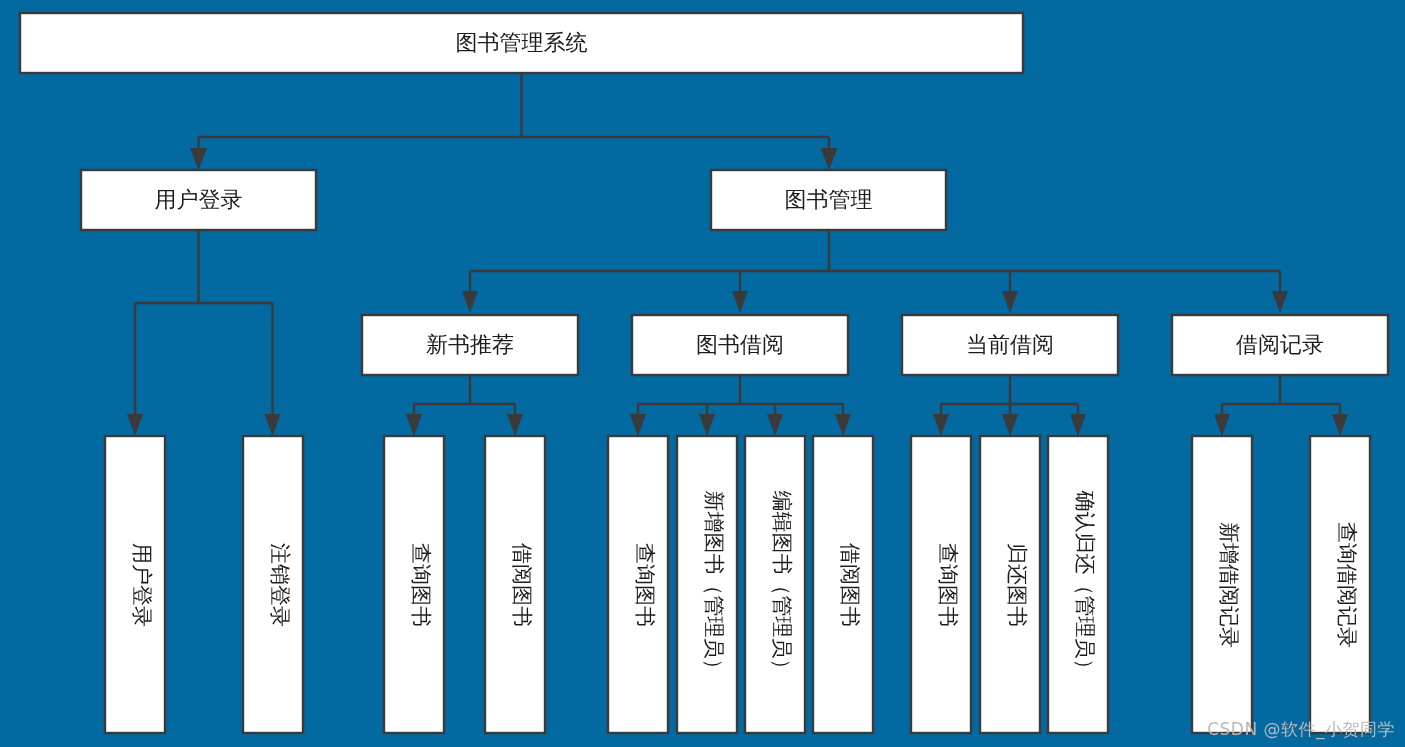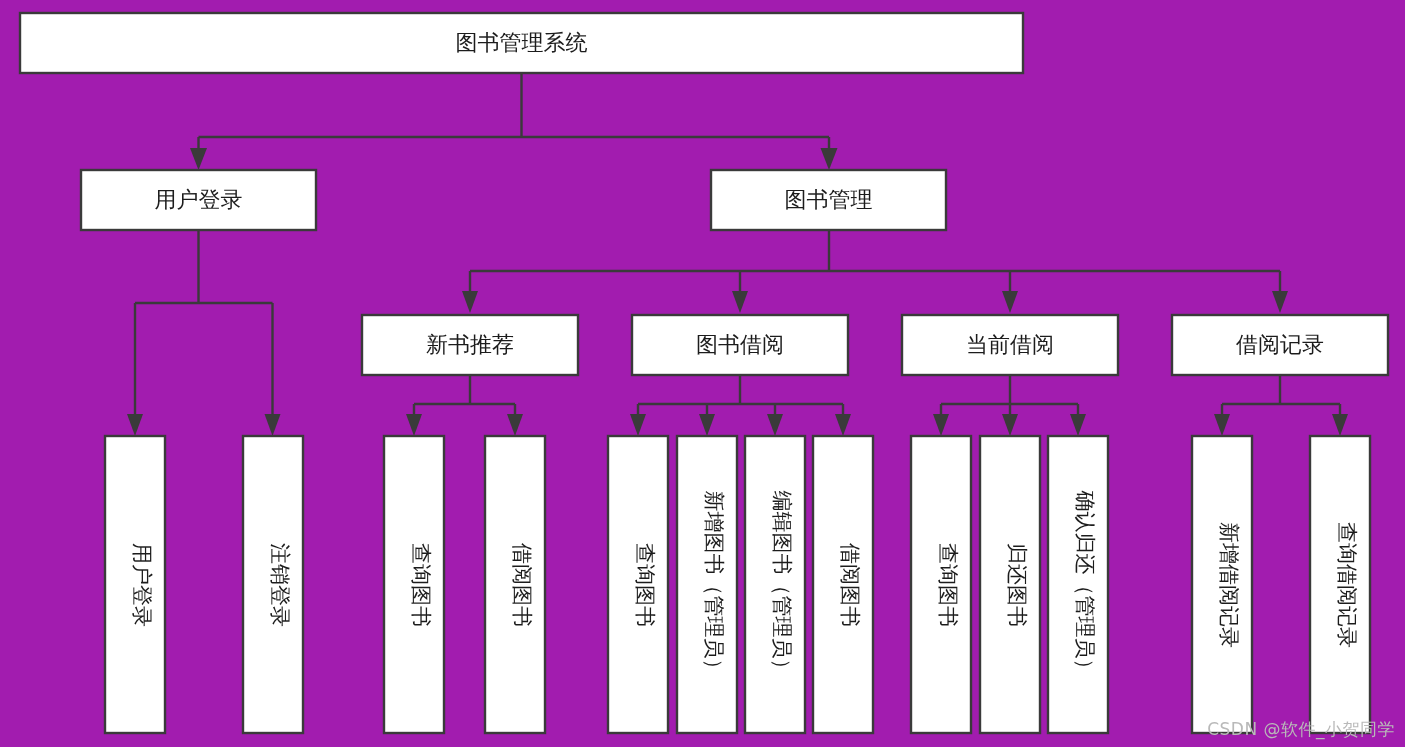--- a/index.html
+++ b/index.html
@@ -10,21 +10,21 @@
   body {
     font-family: "DejaVu Sans", "Liberation Sans", sans-serif;
     width: 1405px;
     height: 747px;
     overflow: hidden;
   }
   #diagram-root {
     position: relative;
     width: 1405px;
     height: 747px;
-    background: #a21caf;
+    background: #0369a1;
   }
   svg#flowchart {
     position: absolute;
     top: 0;
     left: 0;
     width: 1405px;
     height: 747px;
     display: block;
   }
   .node-box {

